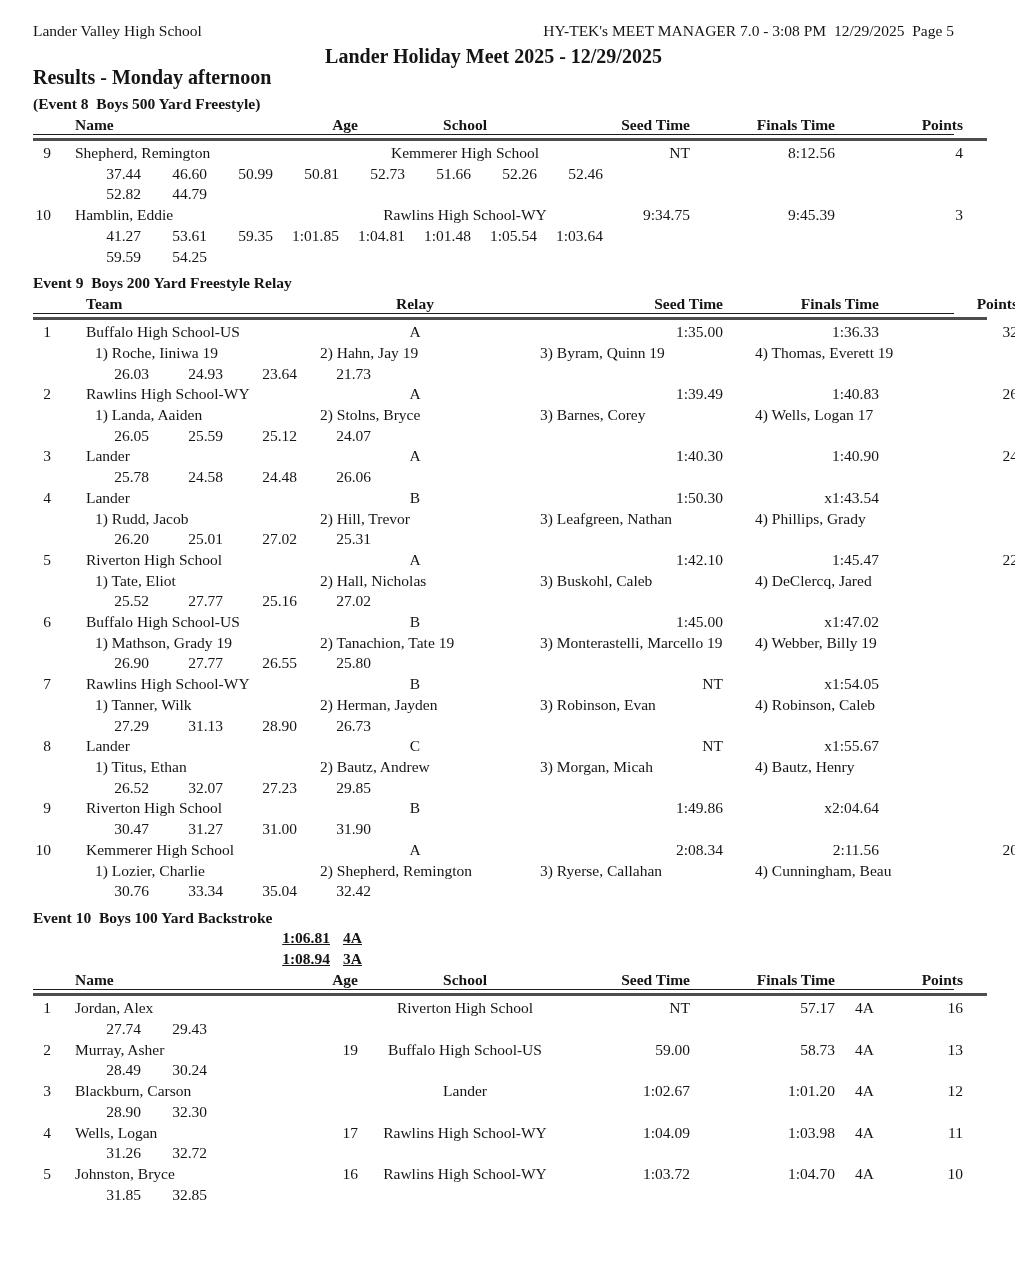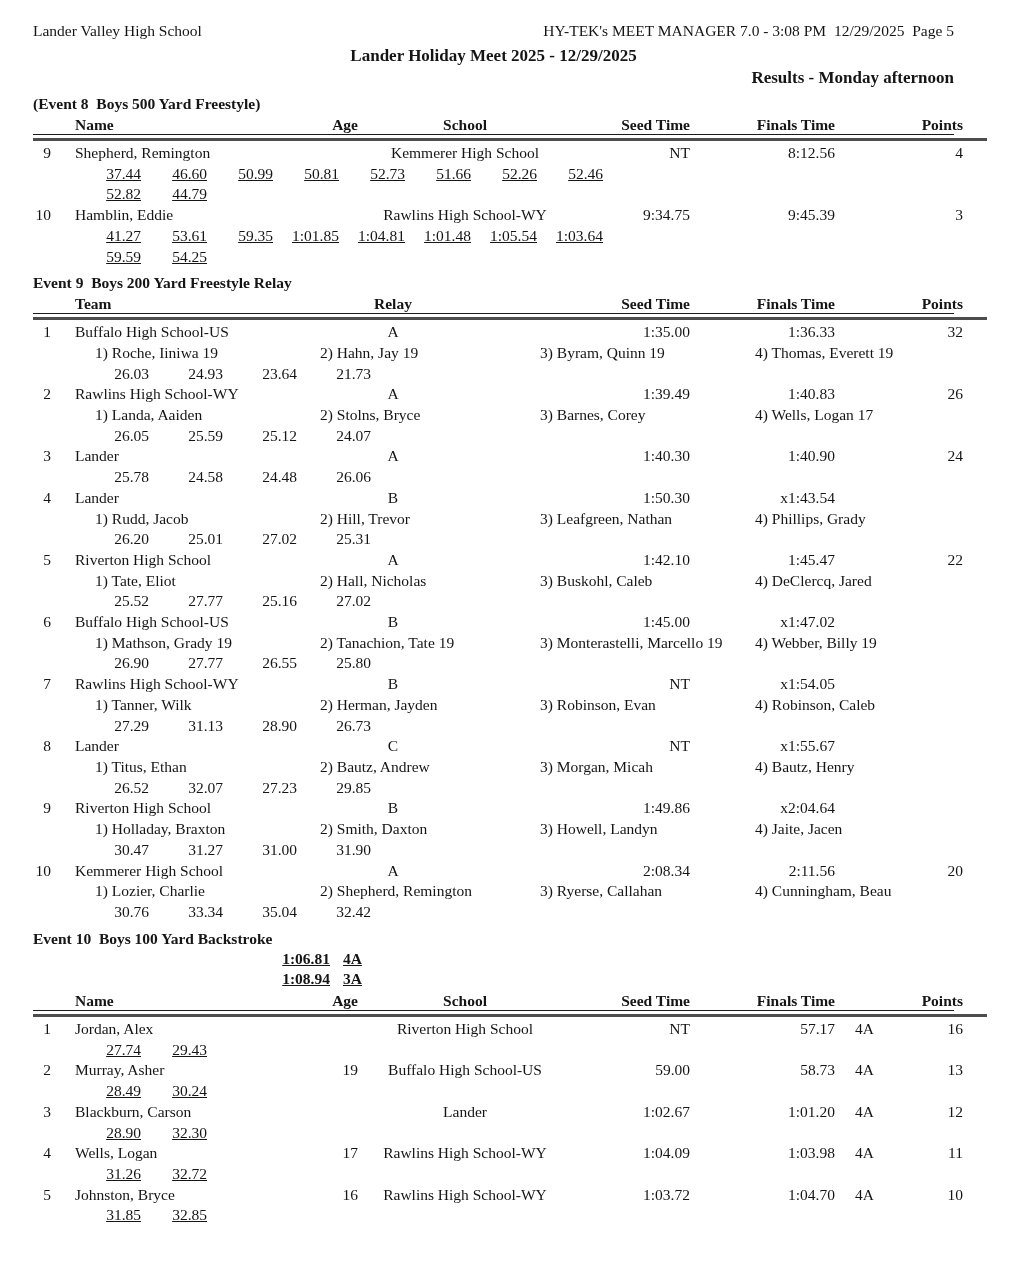--- a/index.html
+++ b/index.html
@@ -5,34 +5,34 @@
   * { margin:0; padding:0; box-sizing:border-box; }
   html,body { background:#ffffff; }
   body {
     width:1015px; height:1261px; overflow:hidden;
     font-family:"Liberation Serif", serif;
     font-size:15.5px; line-height:20.7px; color:#151515;
   }
   .content { padding:20px 28px 0 33px; width:982px; }
   .topbar { display:flex; justify-content:space-between; line-height:21px; }
   .pre { white-space:pre-wrap; }
-  .title { text-align:center; font-weight:bold; font-size:17px; line-height:22px; margin-top:4px; }
-  .subtitle { text-align:right; font-weight:bold; font-size:17px; line-height:21px; }
+  .title { text-align:center; font-weight:bold; font-size:20px; line-height:22px; margin-top:4px; }
+  .subtitle { text-align:left; font-weight:bold; font-size:20px; line-height:21px; }
   .event-heading { font-weight:bold; margin-top:6px; line-height:20px; }
   .thead { font-weight:bold; border-bottom:1.5px solid #1b1b1b; line-height:18px; margin-top:2px; }
   .thick-rule { height:3px; background:#4d4d4d; margin-top:3px; margin-bottom:2px; width:954px; }
   .r { text-align:right; }
   .c { text-align:center; }
   .grid-ind { display:grid; grid-template-columns:42px 240px 43px 202px 130px 145px 60px 68px; }
-  .grid-relay { display:grid; grid-template-columns:42px 258px 120px 237px 145px 128px; }
+  .grid-relay { display:grid; grid-template-columns:42px 258px 120px 237px 145px 128px;gap:11px; }
   .cell-place { text-align:right; padding-right:24px; }
   .cell-school { padding-left:12px;text-align:center; }
   .cell-tag { padding-left:20px; }
   .swimmers { display:grid; grid-template-columns:225px 220px 215px auto; padding-left:62px; }
-  .splits-ind { display:grid; grid-template-columns:repeat(8,66px); padding-left:42px;text-decoration:underline; }
+  .splits-ind { display:grid; grid-template-columns:repeat(8,66px); padding-left:42px; }
   .splits-ind span { text-align:right; }
   .splits-relay { display:grid; grid-template-columns:repeat(4,74px); padding-left:42px; }
   .splits-relay span { text-align:right; }
   .standard { display:flex; padding-left:237px; font-weight:bold;text-decoration:underline; }
   .standard .std-time { width:60px; text-align:right; }
   .standard .std-tag { margin-left:13px; }
 </style>
 </head>
 <body>
 
@@ -277,26 +277,20 @@
           <span>27.23</span>
           <span>29.85</span>
         </div>
         <div class="grid-relay">
           <span class="cell-place">9</span>
           <span>Riverton High School</span>
           <span class="c">B</span>
           <span class="r">1:49.86</span>
           <span class="r">x2:04.64</span>
           <span class="r"></span>
-        </div>
-        <div class="swimmers">
-          <span>1) Holladay, Braxton</span>
-          <span>2) Smith, Daxton</span>
-          <span>3) Howell, Landyn</span>
-          <span>4) Jaite, Jacen</span>
         </div>
         <div class="splits-relay">
           <span>30.47</span>
           <span>31.27</span>
           <span>31.00</span>
           <span>31.90</span>
         </div>
         <div class="grid-relay">
           <span class="cell-place">10</span>
           <span>Kemmerer High School</span>

